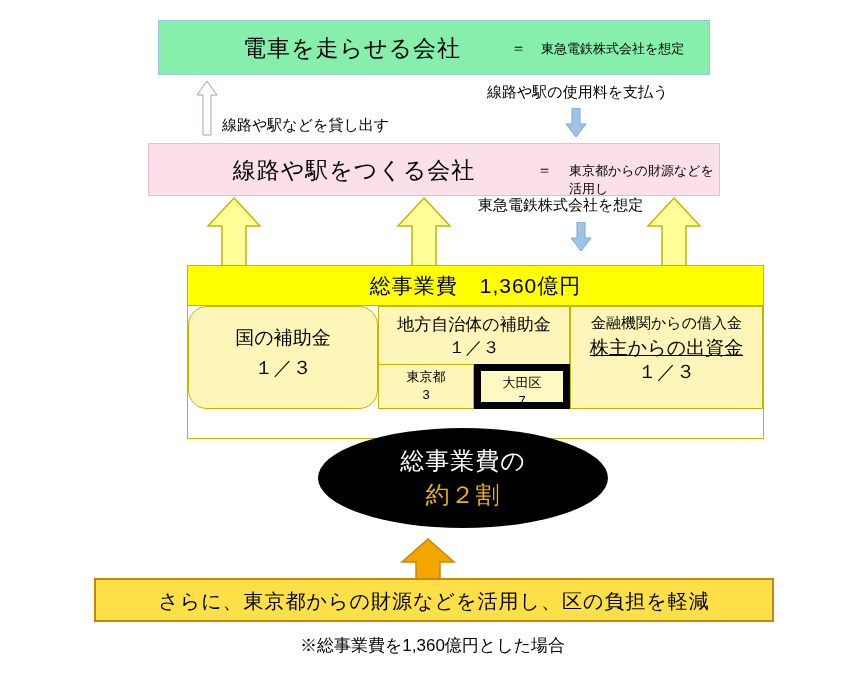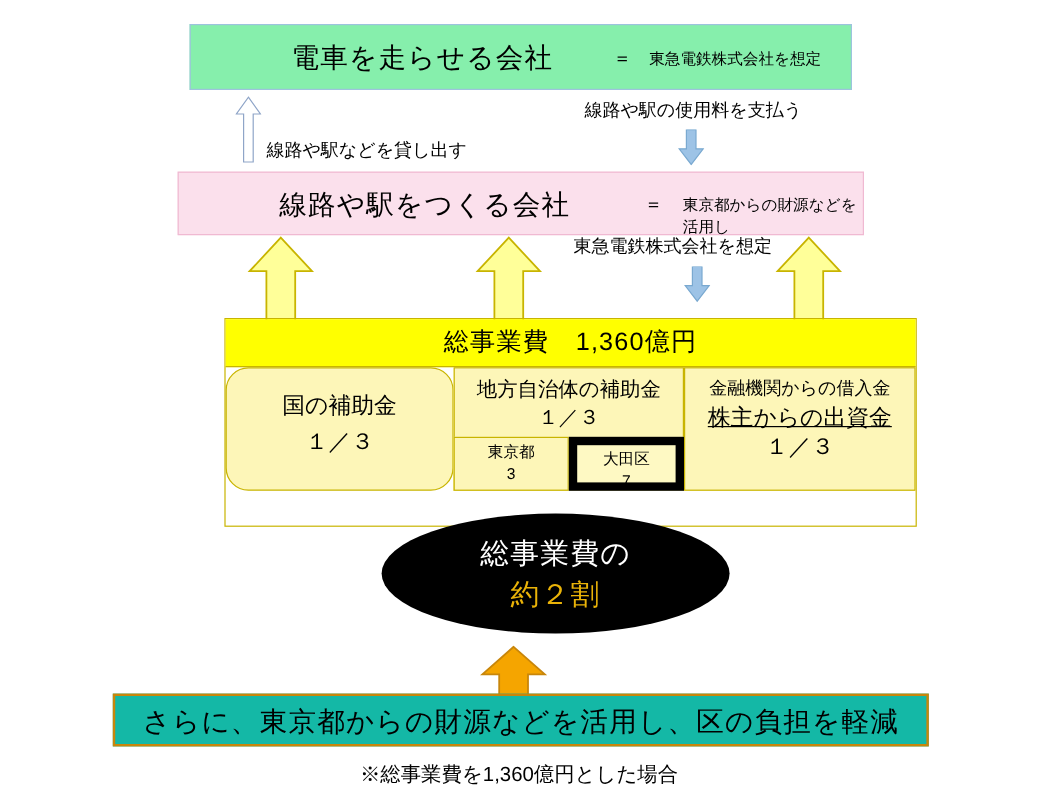--- a/index.html
+++ b/index.html
@@ -231,25 +231,25 @@
     height: 48px;
   }
 
   
   .bottom-bar {
     position: absolute;
     left: 94px;
     top: 578px;
     width: 680px;
     height: 44px;
-    background: #14b8a6;
+    background: #fde047;
     border: 2px solid #c8860b;
     box-sizing: border-box;
     text-align: center;
-    font-size: 23px;
+    font-size: 20px;
     line-height: 42px;
     letter-spacing: 1px;
   }
 
   .note {
     position: absolute;
     left: 0; top: 634px;
     width: 865px;
     text-align: center;
     font-size: 17px;

